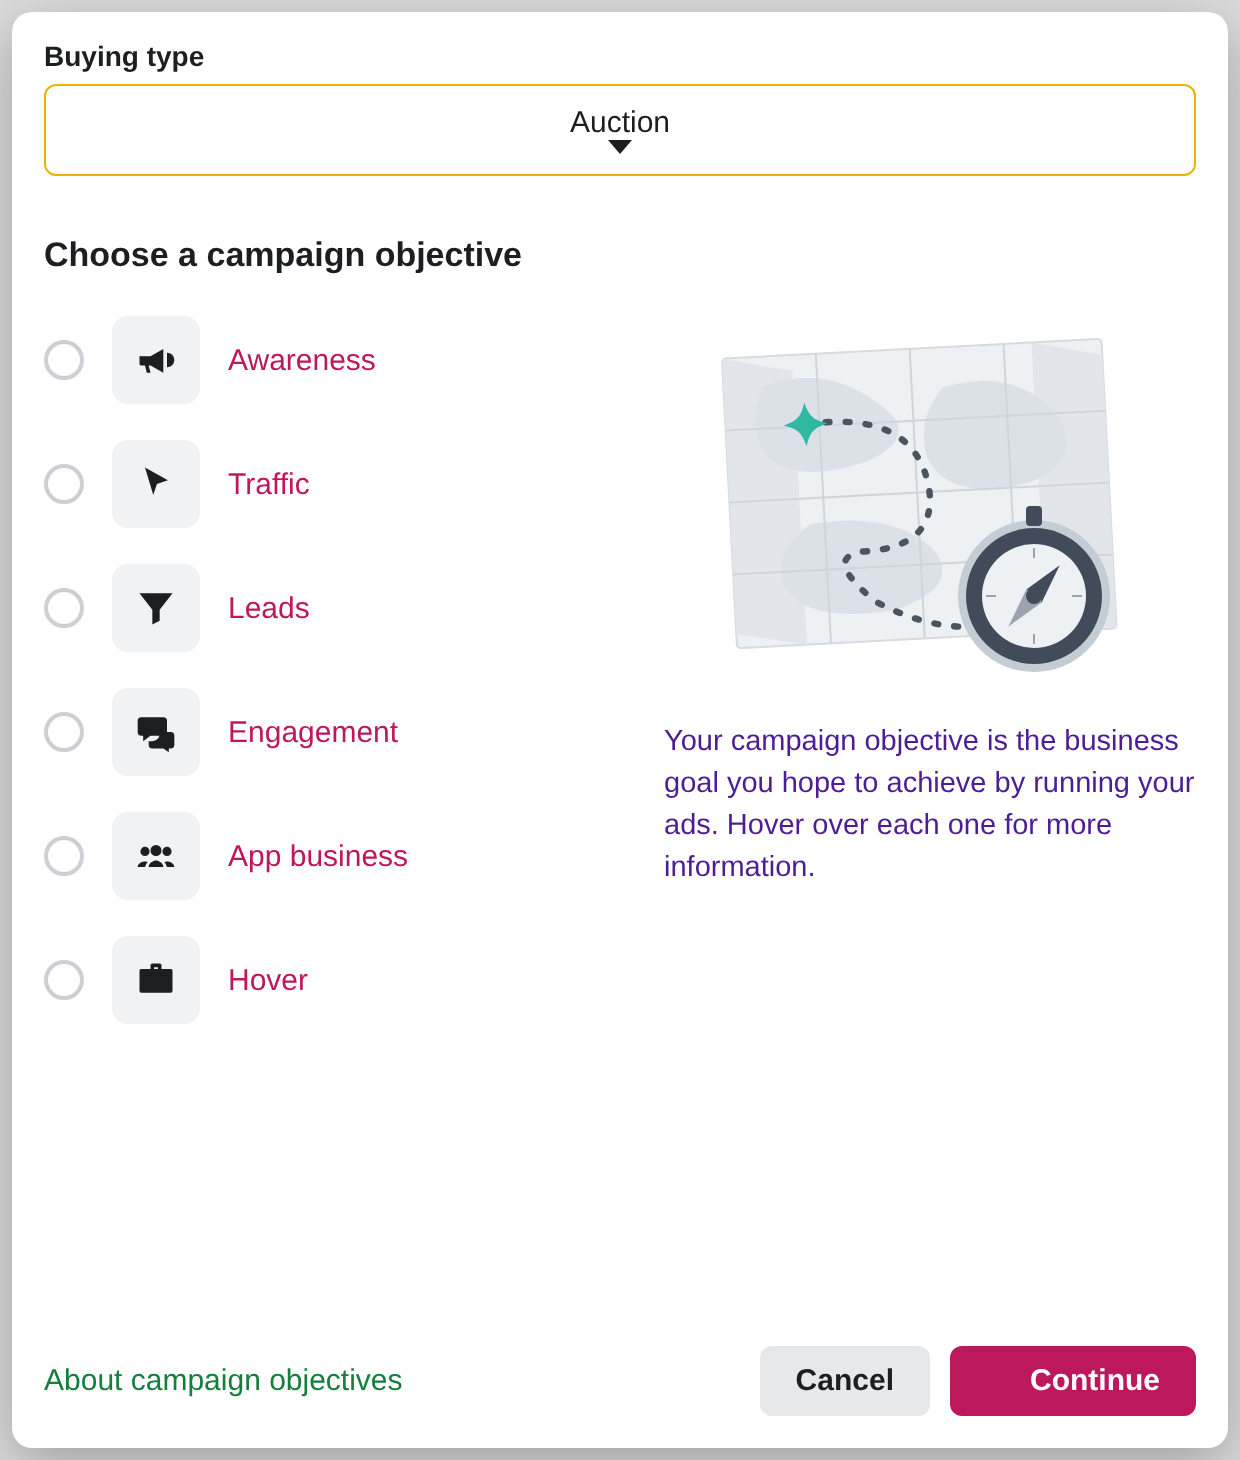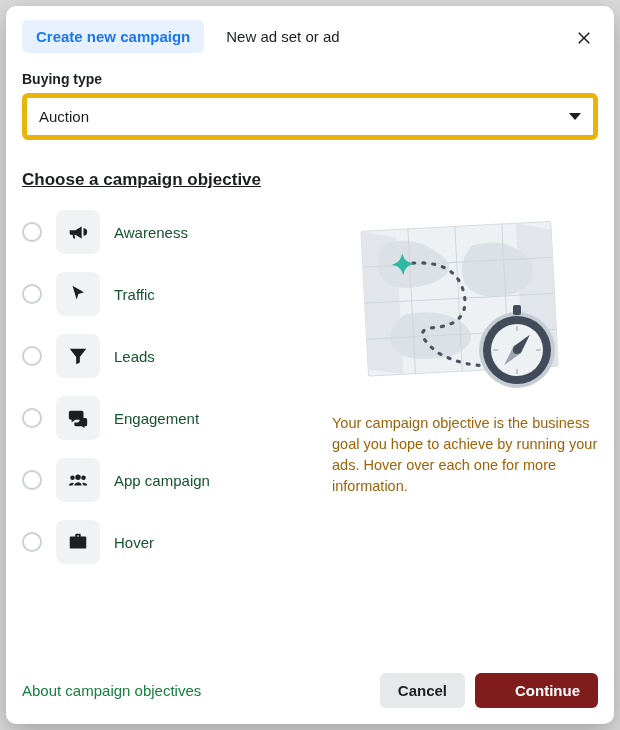--- a/index.html
+++ b/index.html
@@ -54,42 +54,42 @@
       color:#1c1e21;
     }
     .label {
       font-size: 14px;
       font-weight: 700;
       margin-bottom: 6px;
       color:#1c1e21;
     }
     .select {
       width: 100%;
-      border: 5px solid #eab308;
+      border: 1px solid #eab308;
       border-radius: 6px;
       padding: 10px 12px;
       font-size: 15px;
       display: flex;
       align-items: center;
       justify-content: space-between;
       cursor: pointer;
       color:#1c1e21;
+      flex-direction:column;
     }
     .caret {
       width: 0; height: 0;
       border-left: 6px solid transparent;
       border-right: 6px solid transparent;
       border-top: 7px solid #1c1e21;
     }
     h2.section {
       font-size: 17px;
       font-weight: 700;
       margin: 30px 0 20px 0;
       color:#1c1e21;
-      text-decoration:underline;
     }
     .content {
       display: flex;
       gap: 30px;
       flex: 1;
     }
     .options {
       display: flex;
       flex-direction: column;
       gap: 18px;
@@ -111,40 +111,40 @@
       width: 44px; height: 44px;
       background: #f1f2f3;
       border-radius: 8px;
       display:flex; align-items:center; justify-content:center;
       flex:none;
       color:#1c1e21;
     }
     .iconbox svg { width: 22px; height: 22px; fill: #1c1e21; }
     .opt-label {
       font-size: 15px;
-      color:#14532d;
+      color:#be185d;
       text-align:center;
     }
     .right {
       flex: 1;
       display:flex;
       flex-direction:column;
       align-items:center;
       text-align:left;
       padding-top: 10px;
     }
     .illus {
       width: 220px;
       height: 175px;
       position: relative;
       margin-bottom: 18px;
     }
     .desc {
       font-size: 14.5px;
-      color: #a16207;
+      color: #4c1d95;
       line-height: 1.45;
       max-width: 280px;
     }
     .footer {
       display:flex;
       align-items:center;
       gap: 10px;
       padding-top: 14px;
     }
     .link {
@@ -160,39 +160,30 @@
       font-size: 15px;
       font-weight: 600;
       border: none;
       cursor:pointer;
     }
     .btn-cancel {
       background:#e7e8ea;
       color:#1c1e21;
     }
     .btn-continue {
-      background:#7f1d1d;
+      background:#be185d;
       color:#fff;
       padding-left:40px;
     }
   </style>
 </head>
 <body>
 
 <div class="modal">
 
-  <div class="tabs">
-    <div class="tab active">Create new campaign</div>
-    <div class="tab inactive">New ad set or ad</div>
-    <div class="close">
-      <svg viewBox="0 0 24 24" width="18" height="18">
-          <path d="M18.3 5.71 12 12.01l-6.3-6.3-1.41 1.41 6.3 6.3-6.3 6.29 1.41 1.42 6.3-6.3 6.3 6.3 1.41-1.42-6.3-6.29 6.3-6.3z" fill="#1c1e21"></path>
-        </svg>
-    </div>
-  </div>
 
   <div class="label">Buying type</div>
   <div class="select">
     <span>Auction</span>
     <span class="caret"></span>
   </div>
 
   <h2 class="section">Choose a campaign objective</h2>
 
   <div class="content">
@@ -238,21 +229,21 @@
         <span class="opt-label">Engagement</span>
       </div>
 
       <div class="opt">
         <span class="radio"></span>
         <span class="iconbox">
           <svg viewBox="0 0 24 24">
               <path d="M12 12a3 3 0 1 0-3-3 3 3 0 0 0 3 3zm-6 0a2.5 2.5 0 1 0-2.5-2.5A2.5 2.5 0 0 0 6 12zm12 0a2.5 2.5 0 1 0-2.5-2.5A2.5 2.5 0 0 0 18 12zM2 18c0-2 2.5-3 4-3a5 5 0 0 1 1.5.23A5.5 5.5 0 0 0 6 18zm20 0h-4a5.5 5.5 0 0 0-1.5-2.77A5 5 0 0 1 18 15c1.5 0 4 1 4 3zm-14 0c0-2.2 2.7-3.5 4-3.5s4 1.3 4 3.5z"></path>
             </svg>
         </span>
-        <span class="opt-label">App campaign</span>
+        <span class="opt-label">App business</span>
       </div>
 
       <div class="opt">
         <span class="radio"></span>
         <span class="iconbox">
           <svg viewBox="0 0 24 24">
               <path d="M9 6V4a1 1 0 0 1 1-1h4a1 1 0 0 1 1 1v2h5a1 1 0 0 1 1 1v11a1 1 0 0 1-1 1H4a1 1 0 0 1-1-1V7a1 1 0 0 1 1-1zm2-1v1h2V5z"></path>
             </svg>
         </span>
         <span class="opt-label">Hover</span>

